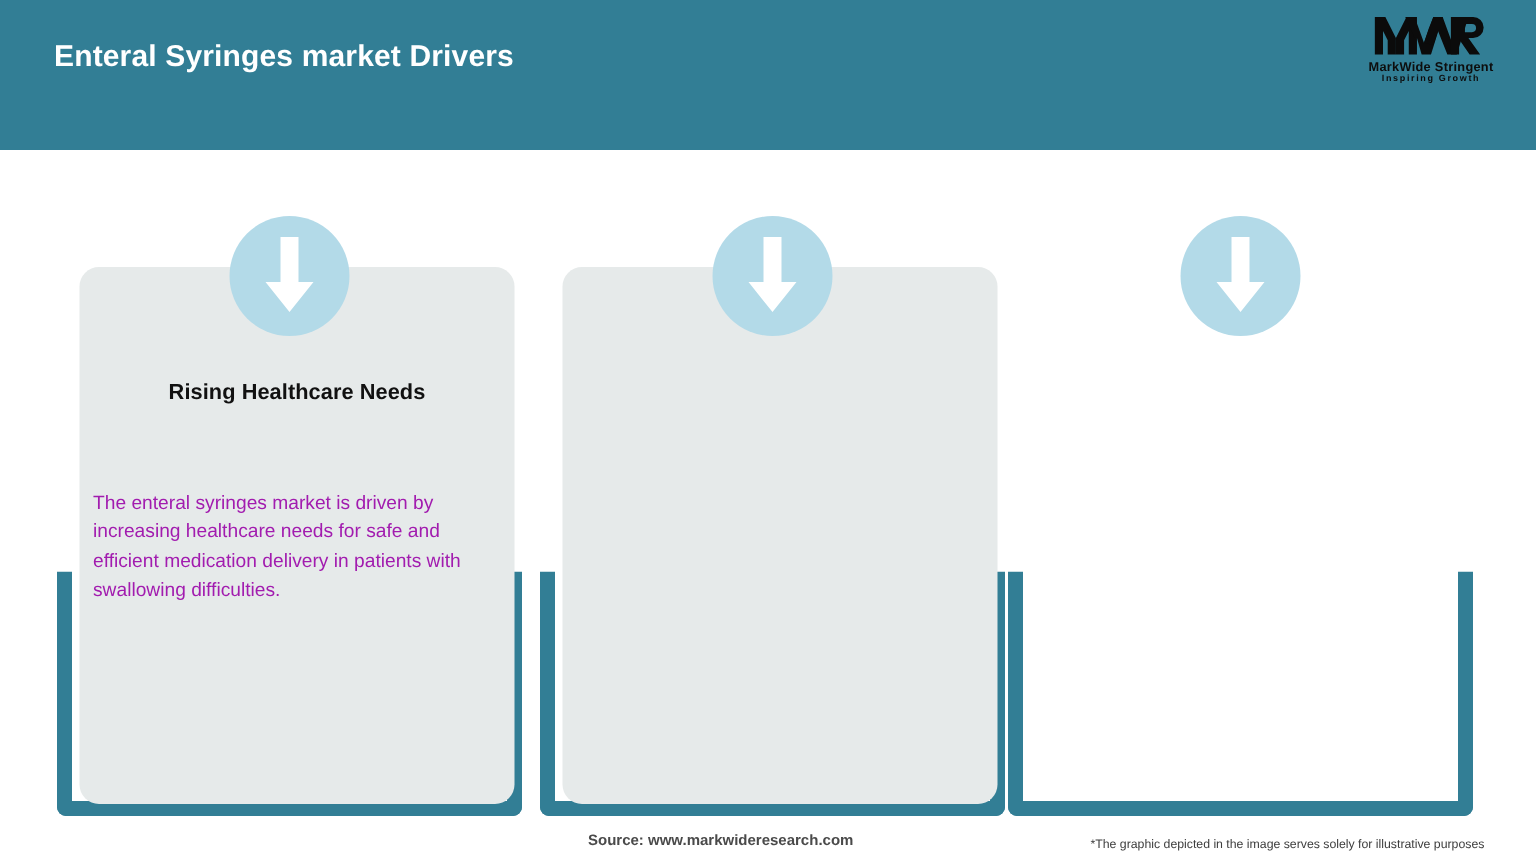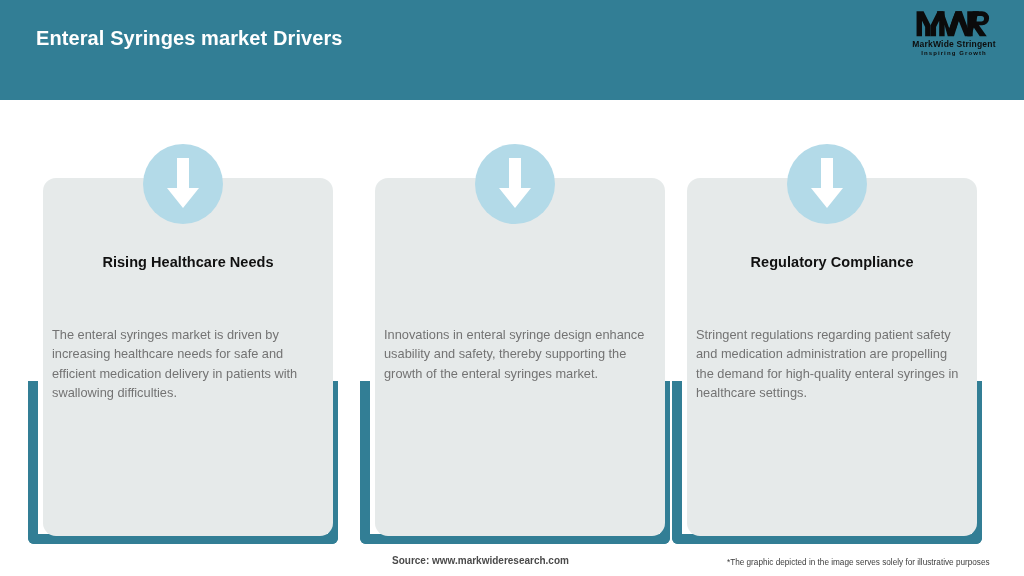--- a/index.html
+++ b/index.html
@@ -76,21 +76,21 @@
     top: 0;
     width: 1024px;
     height: 576px;
   }
   .card-group {
     position: absolute;
     top: 0;
     width: 310px;
     height: 576px;
   }
-  .card-group.g0 { left: 28px; }
+  .card-group.g0 { left: 38px; }
   .card-group.g1 { left: 360px; }
   .card-group.g2 { left: 672px; }
 
   
   .card-frame {
     position: absolute;
     left: 0;
     top: 381px;
     width: 310px;
     height: 163px;
@@ -125,21 +125,21 @@
     letter-spacing: 0.05px;
   }
 
   .card-body {
     position: absolute;
     left: 9px;
     top: 147px;
     width: 268px;
     font-size: 12.8px;
     line-height: 19.3px;
-    color: #737373;
+    color: #a21caf;
     text-align: left;
   }
 
   
   .card-icon {
     position: absolute;
     left: 115px;
     top: 144px;
     width: 80px;
     height: 80px;
@@ -209,35 +209,30 @@
     <div class="card-icon">
       <svg viewBox="0 0 36 52">
         <polygon points="12,0 24,0 24,30 34,30 18,50 2,30 12,30" fill="#ffffff"></polygon>
       </svg>
     </div>
   </div>
 
   <div class="card-group g1">
     <div class="card-frame"></div>
     <div class="card-panel">
-      <div class="card-body">Innovations in enteral syringe design enhance usability and safety, thereby supporting the growth of the enteral syringes market.</div>
     </div>
     <div class="card-icon">
       <svg viewBox="0 0 36 52">
         <polygon points="12,0 24,0 24,30 34,30 18,50 2,30 12,30" fill="#ffffff"></polygon>
       </svg>
     </div>
   </div>
 
   <div class="card-group g2">
     <div class="card-frame"></div>
-    <div class="card-panel">
-      <div class="card-heading">Regulatory Compliance</div>
-      <div class="card-body">Stringent regulations regarding patient safety and medication administration are propelling the demand for high-quality enteral syringes in healthcare settings.</div>
-    </div>
     <div class="card-icon">
       <svg viewBox="0 0 36 52">
         <polygon points="12,0 24,0 24,30 34,30 18,50 2,30 12,30" fill="#ffffff"></polygon>
       </svg>
     </div>
   </div>
 
 </div>
 
 <div class="footer-source">Source: www.markwideresearch.com</div>

